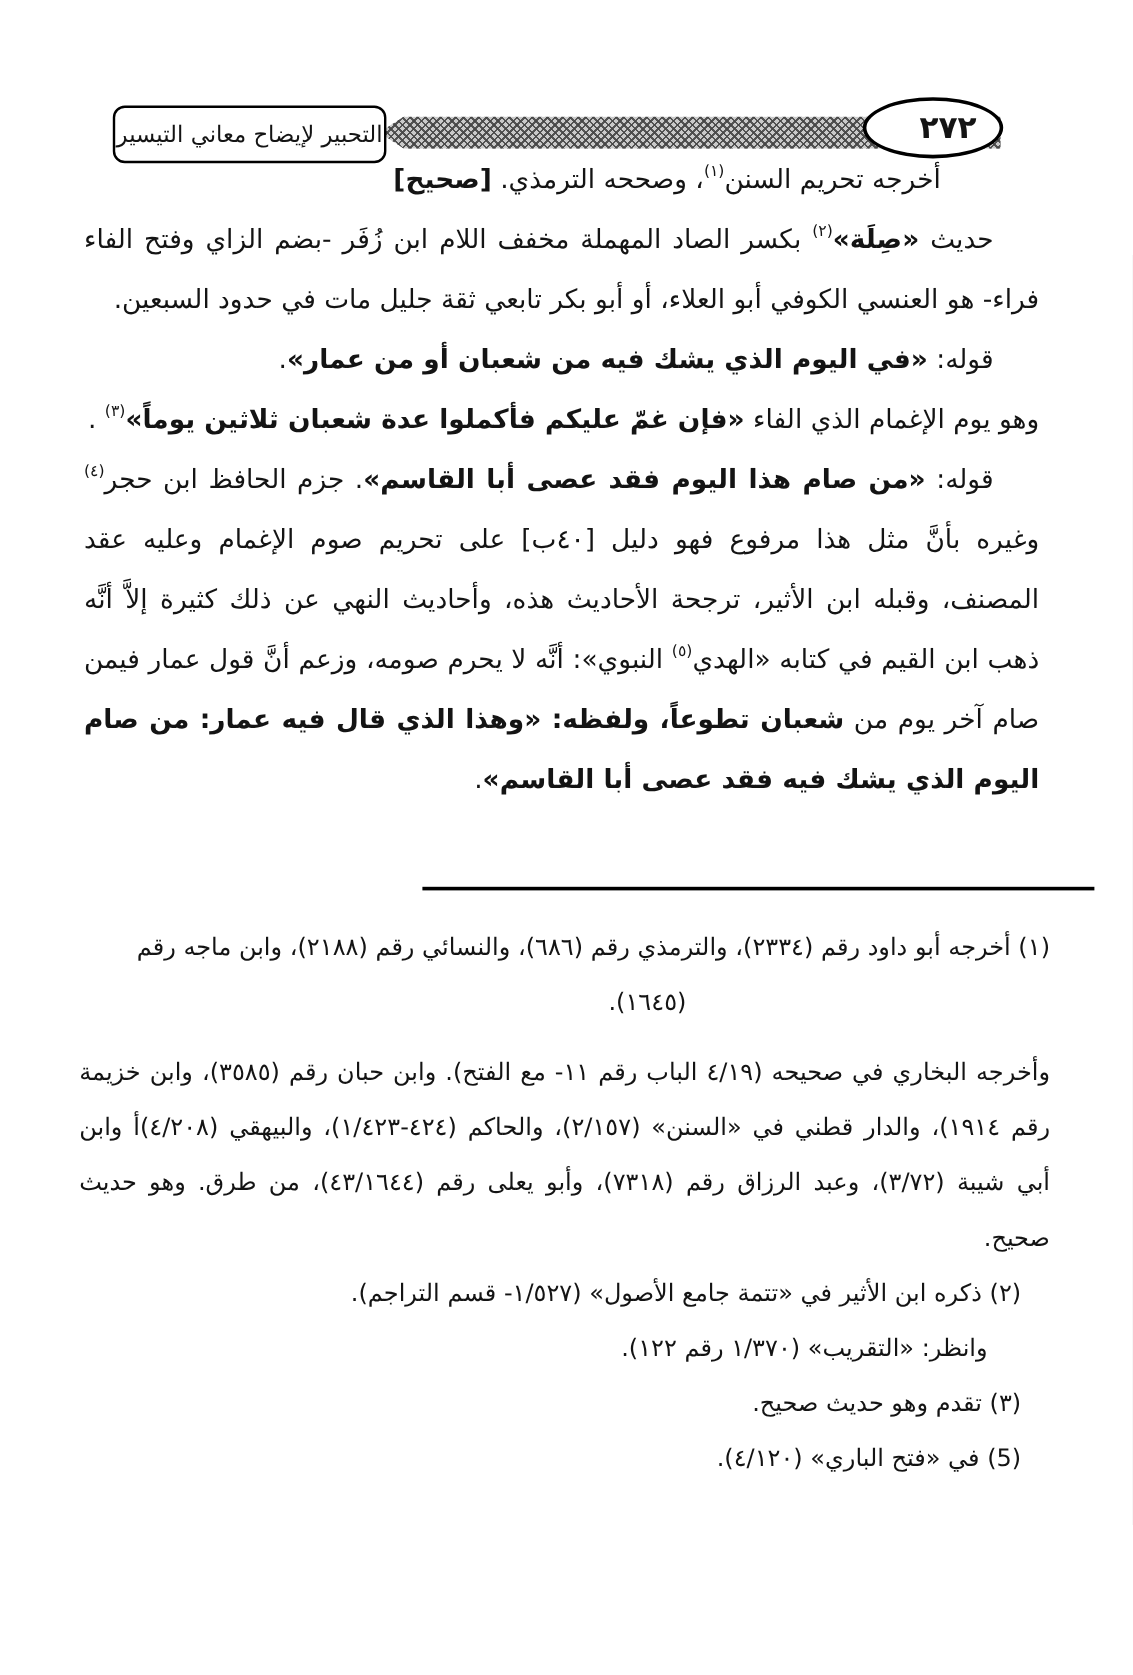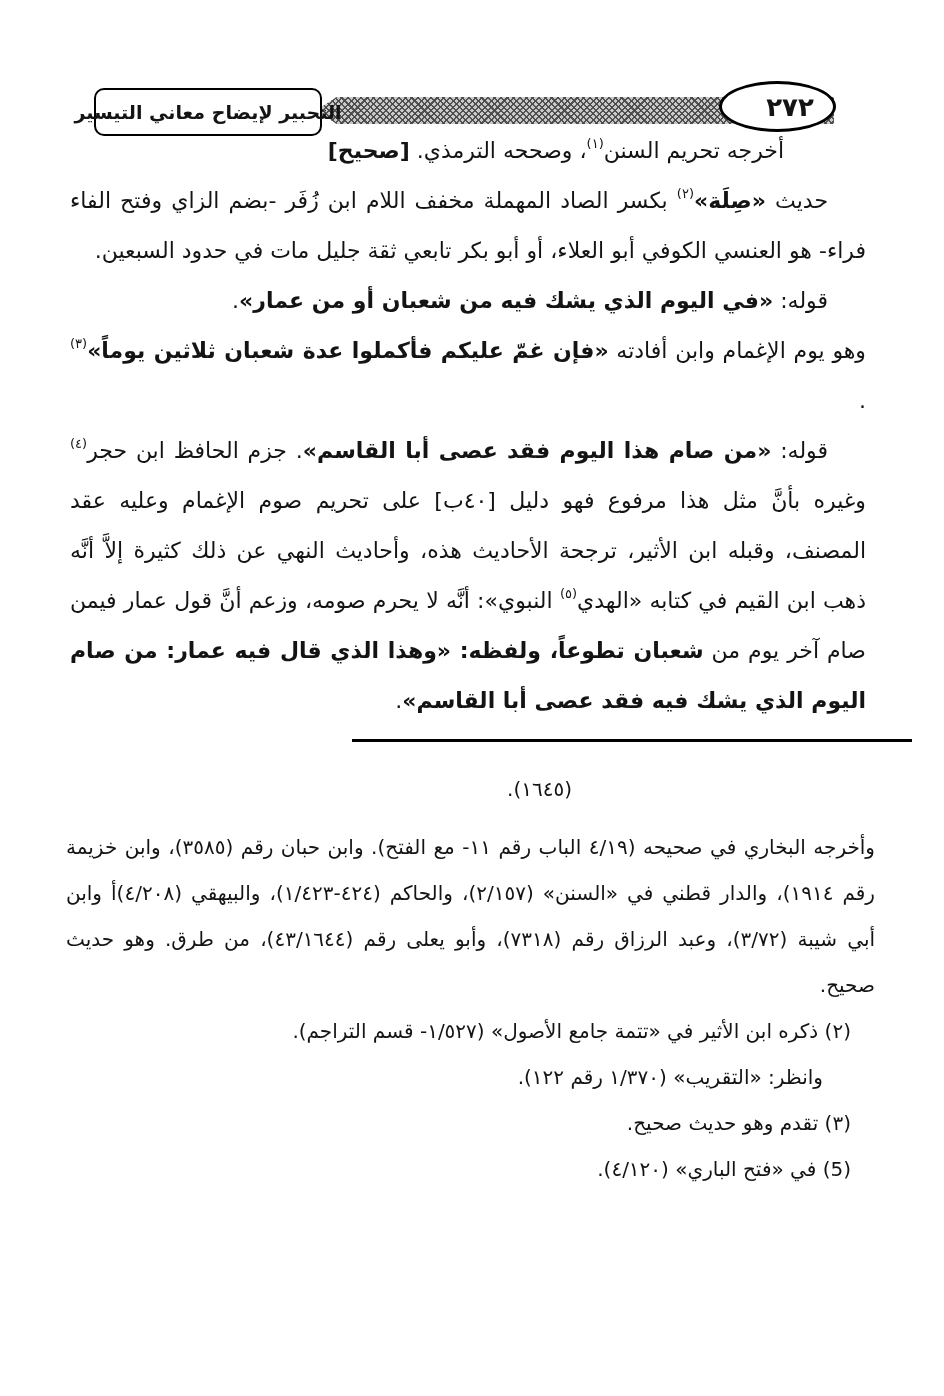--- a/index.html
+++ b/index.html
@@ -20,21 +20,21 @@
   .pagenum-oval{
     position:absolute;left:719px;top:81px;width:86px;height:45px;
     border:3px solid #000;border-radius:50%;background:#fff;
     display:flex;align-items:center;justify-content:center;
     font-weight:700;font-size:26px;z-index:2;padding-left:25px;
   }
   .title-box{
     position:absolute;left:94px;top:88px;width:224px;height:44px;
     border:2.5px solid #000;border-radius:10px;background:#fff;
     display:flex;align-items:center;justify-content:center;
-    font-weight:700;font-size:19px;white-space:nowrap;z-index:2;
+    font-weight:400;font-size:19px;white-space:nowrap;z-index:2;
   }
   
   .body-text{
     position:absolute;top:126px;right:78px;left:70px;
     font-size:22px;line-height:50px;text-align:justify;direction:rtl;
   }
   .tline{margin:0;}
   .para.ind-lg{text-indent:82px;}
   .para.ind-md{text-indent:38px;}
   .para.ind-0{text-indent:0;}
@@ -63,27 +63,28 @@
     </div>
     <div class="title-box">
       <span>التحبير لإيضاح معاني التيسير</span>
     </div>
   </header>
 
   <main class="body-text" dir="rtl">
       <div class="tline para ind-lg"><span>أخرجه تحريم السنن</span><sup>(١)</sup><span>، وصححه الترمذي. </span><span class="b">[صحيح]</span></div>
       <div class="tline para ind-md"><span>حديث </span><span class="b">«صِلَة»</span><sup>(٢)</sup><span> بكسر الصاد المهملة مخفف اللام ابن زُفَر -بضم الزاي وفتح الفاء فراء- هو العنسي الكوفي أبو العلاء، أو أبو بكر تابعي ثقة جليل مات في حدود السبعين.</span></div>
       <div class="tline para ind-md"><span>قوله: </span><span class="b">«في اليوم الذي يشك فيه من شعبان أو من عمار»</span><span>.</span></div>
-      <div class="tline para ind-0"><span>وهو يوم الإغمام وابن أفادته </span><span class="b">«فإن غمّ عليكم فأكملوا عدة شعبان ثلاثين يوماً»</span><sup>(٣)</sup><span> .</span></div>
+      <div class="tline para ind-0"><span>وهو يوم الإغمام الذي الفاء </span><span class="b">«فإن غمّ عليكم فأكملوا عدة شعبان ثلاثين يوماً»</span><sup>(٣)</sup><span> .</span></div>
       <div class="tline para ind-md"><span>قوله: </span><span class="b">«من صام هذا اليوم فقد عصى أبا القاسم»</span><span>. جزم الحافظ ابن حجر</span><sup>(٤)</sup><span> وغيره بأنَّ مثل هذا مرفوع فهو دليل [٤٠ب] على تحريم صوم الإغمام وعليه عقد المصنف، وقبله ابن الأثير، ترجحة الأحاديث هذه، وأحاديث النهي عن ذلك كثيرة إلاَّ أنَّه ذهب ابن القيم في كتابه «الهدي</span><sup>(٥)</sup><span> النبوي»: أنَّه لا يحرم صومه، وزعم أنَّ قول عمار فيمن صام آخر يوم من </span><span class="b">شعبان تطوعاً، ولفظه: «وهذا الذي قال فيه عمار: من صام اليوم الذي يشك فيه فقد عصى أبا القاسم»</span><span>.</span></div>
     </main>
 
   <div class="fn-sep"></div>
 
   <section class="footnotes" dir="rtl">
+      <div class="tline fnline"><span>(١) أخرجه أبو داود رقم (٢٣٣٤)، والترمذي رقم (٦٨٦)، والنسائي رقم (٢١٨٨)، وابن ماجه رقم</span></div>
       <div class="tline fnline inset-deep"><span>(١٦٤٥).</span></div>
       <div class="tline fnline gap"><span>وأخرجه البخاري في صحيحه (٤/١٩ الباب رقم ١١- مع الفتح). وابن حبان رقم (٣٥٨٥)، وابن خزيمة رقم ١٩١٤)، والدار قطني في «السنن» (٢/١٥٧)، والحاكم (١/٤٢٣‎-‎٤٢٤)، والبيهقي (٤/٢٠٨)أ وابن أبي شيبة (٣/٧٢)، وعبد الرزاق رقم (٧٣١٨)، وأبو يعلى رقم (٤٣/١٦٤٤)، من طرق. وهو حديث صحيح.</span></div>
       <div class="tline fnline inset-sm"><span>(٢) ذكره ابن الأثير في «تتمة جامع الأصول» (١/٥٢٧- قسم التراجم).</span></div>
       <div class="tline fnline inset-md"><span>وانظر: «التقريب» (١/٣٧٠ رقم ١٢٢).</span></div>
       <div class="tline fnline inset-sm"><span>(٣) تقدم وهو حديث صحيح.</span></div>
       <div class="tline fnline inset-sm"><span>(5) في «فتح الباري» (٤/١٢٠).</span></div>
     </section>
 
 </div>
 

